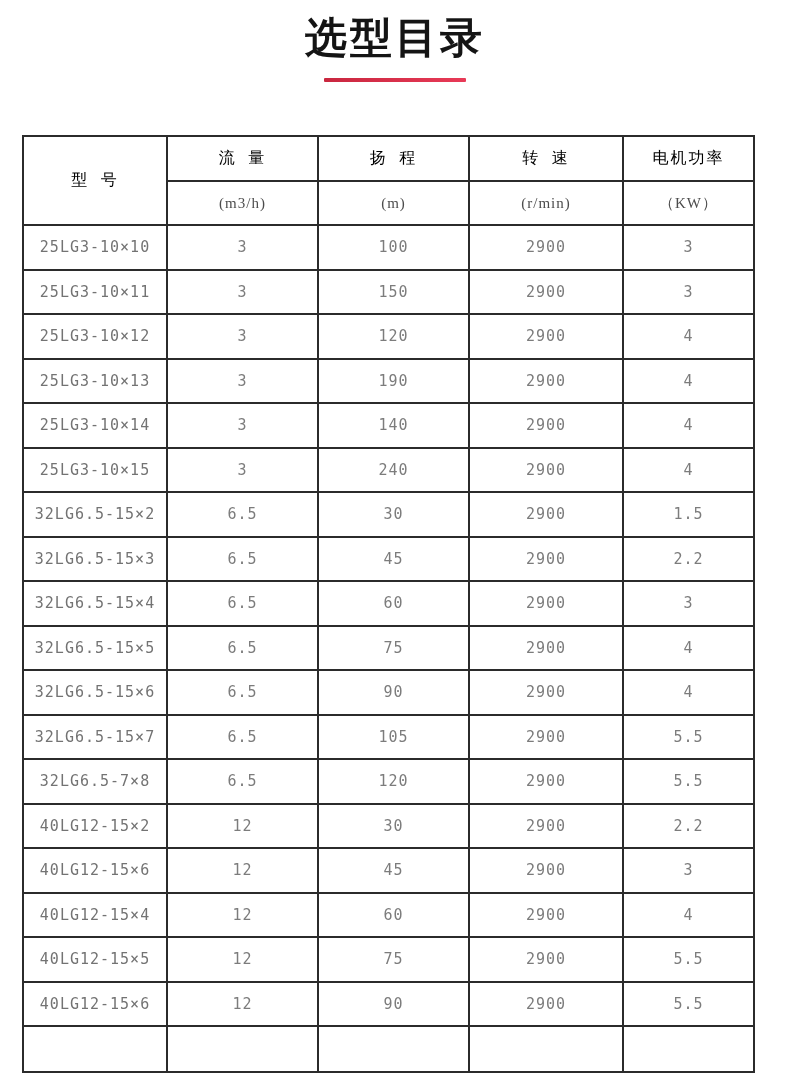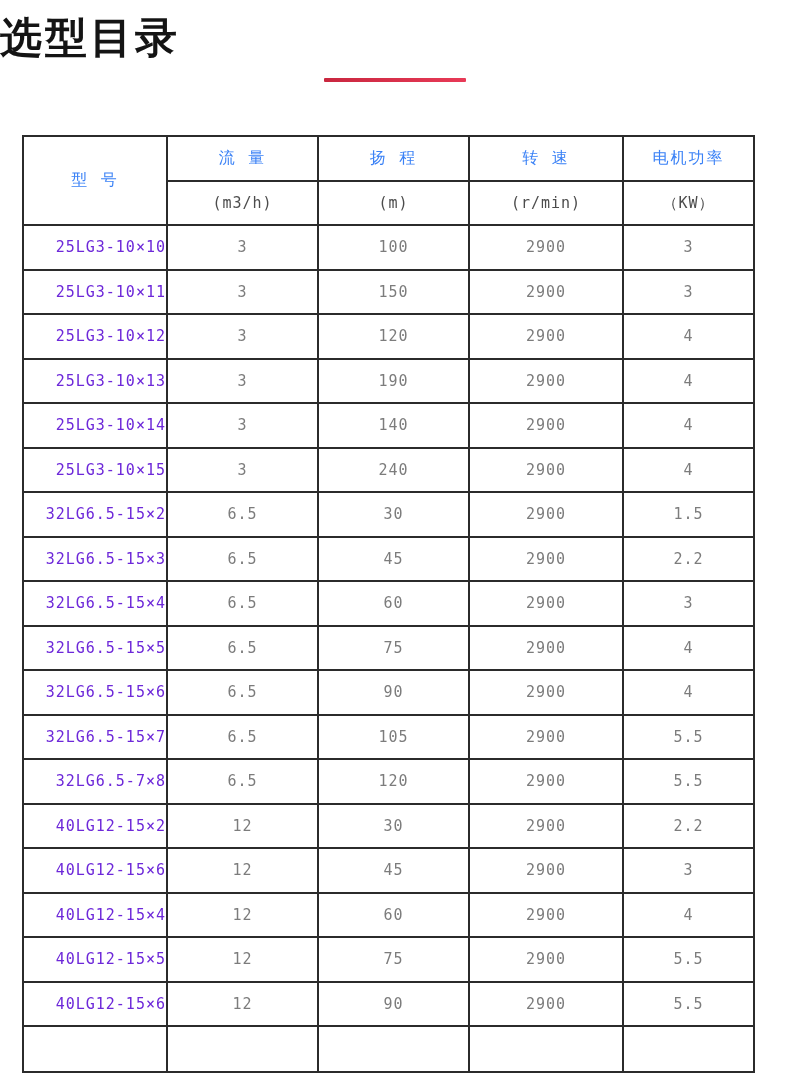--- a/index.html
+++ b/index.html
@@ -10,20 +10,21 @@
   body {
     width: 790px;
     height: 1073px;
     overflow: hidden;
     position: relative;
     font-family: "DejaVu Sans Mono", "DejaVu Sans", sans-serif;
   }
   .page-title {
     margin: 0;
     padding-top: 12px;
+    text-align: center;
     font-family: "DejaVu Sans", "Liberation Sans", sans-serif;
     font-weight: bold;
     font-size: 42px;
     line-height: 1.25;
     letter-spacing: 3px;
     color: #141414;
   }
   .title-divider {
     width: 142px;
     height: 4px;
@@ -47,39 +48,39 @@
     text-align: center;
     vertical-align: middle;
     padding: 0;
     overflow: hidden;
     white-space: nowrap;
   }
   .spec-table thead tr.header-names th {
     height: 43px;
     font-weight: 400;
     font-size: 16px;
-    color: #3b82f6;
+    color: #000000;
     letter-spacing: 2px;
   }
   .spec-table thead tr.header-units th {
     height: 42px;
     font-weight: 400;
     font-size: 15px;
     color: #4c4c4c;
     letter-spacing: 1px;
+    font-family: Liberation Serif, serif;
   }
   .spec-table tbody td {
     height: 42.5px;
     font-size: 15px;
     color: #7c7c7c;
     letter-spacing: 1px;
   }
   .spec-table tbody td.model {
-    color: #6d28d9;
-    text-align: right;
+    color: #737373;
   }
   .spec-table tbody tr.partial td {
     height: 44px;
   }
 </style>
 </head>
 <body>
 
 <h1 class="page-title">选型目录</h1>
 <div class="title-divider"></div>

